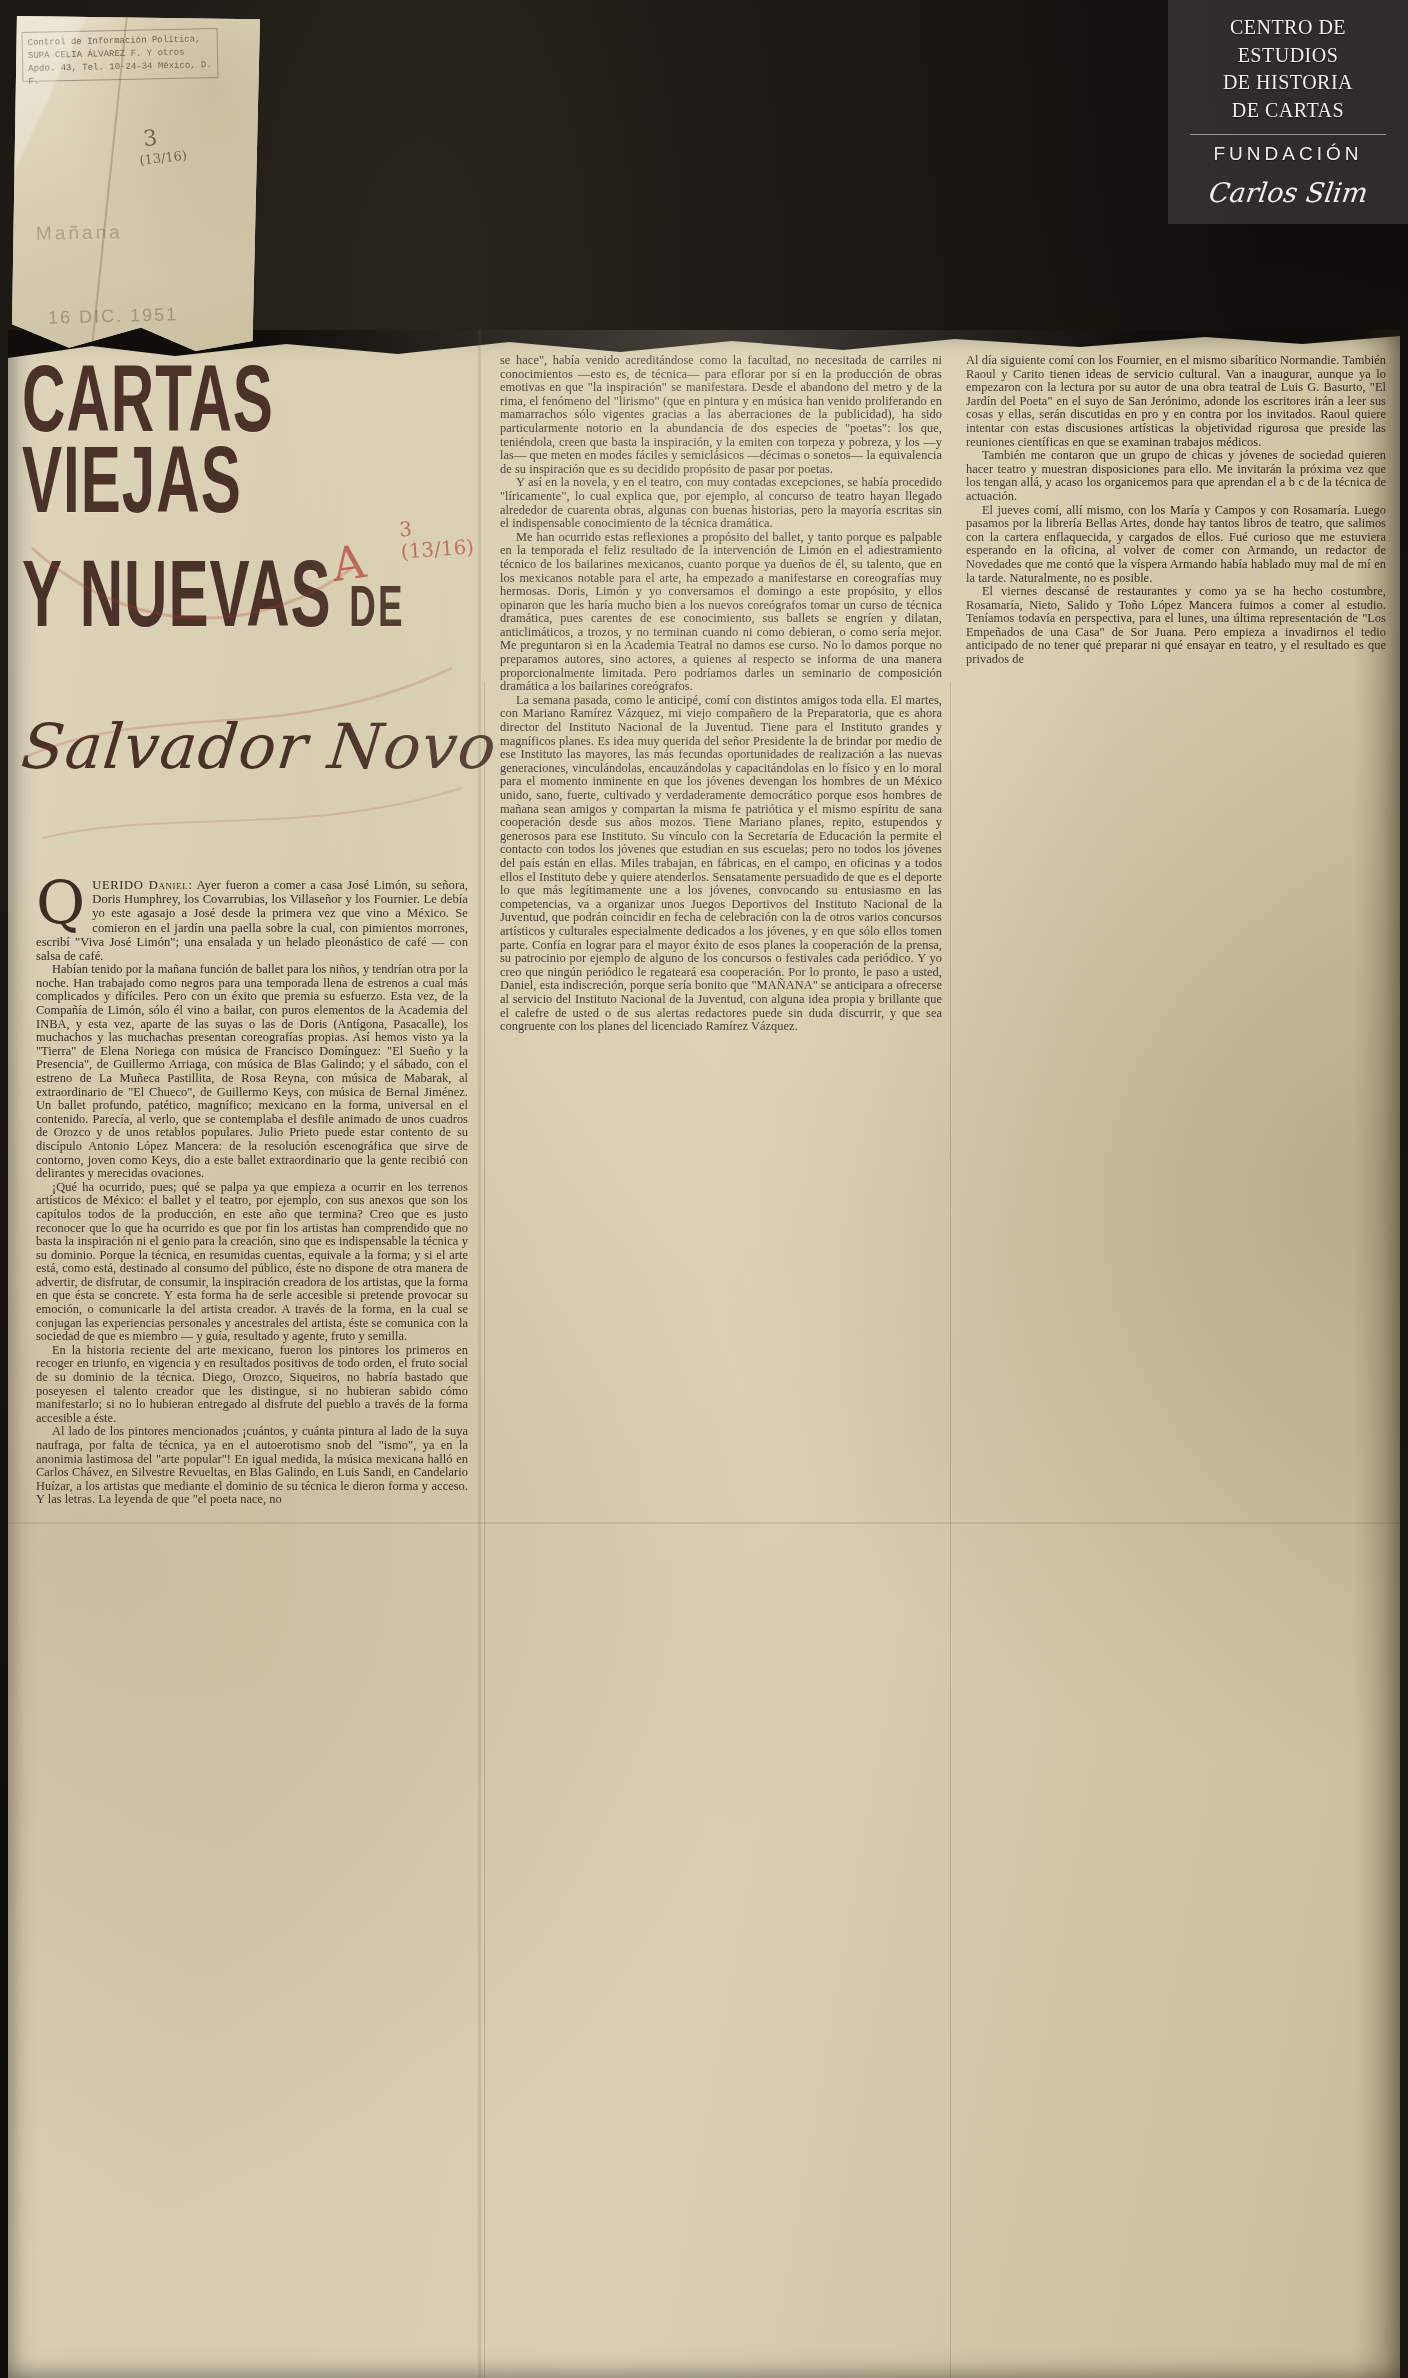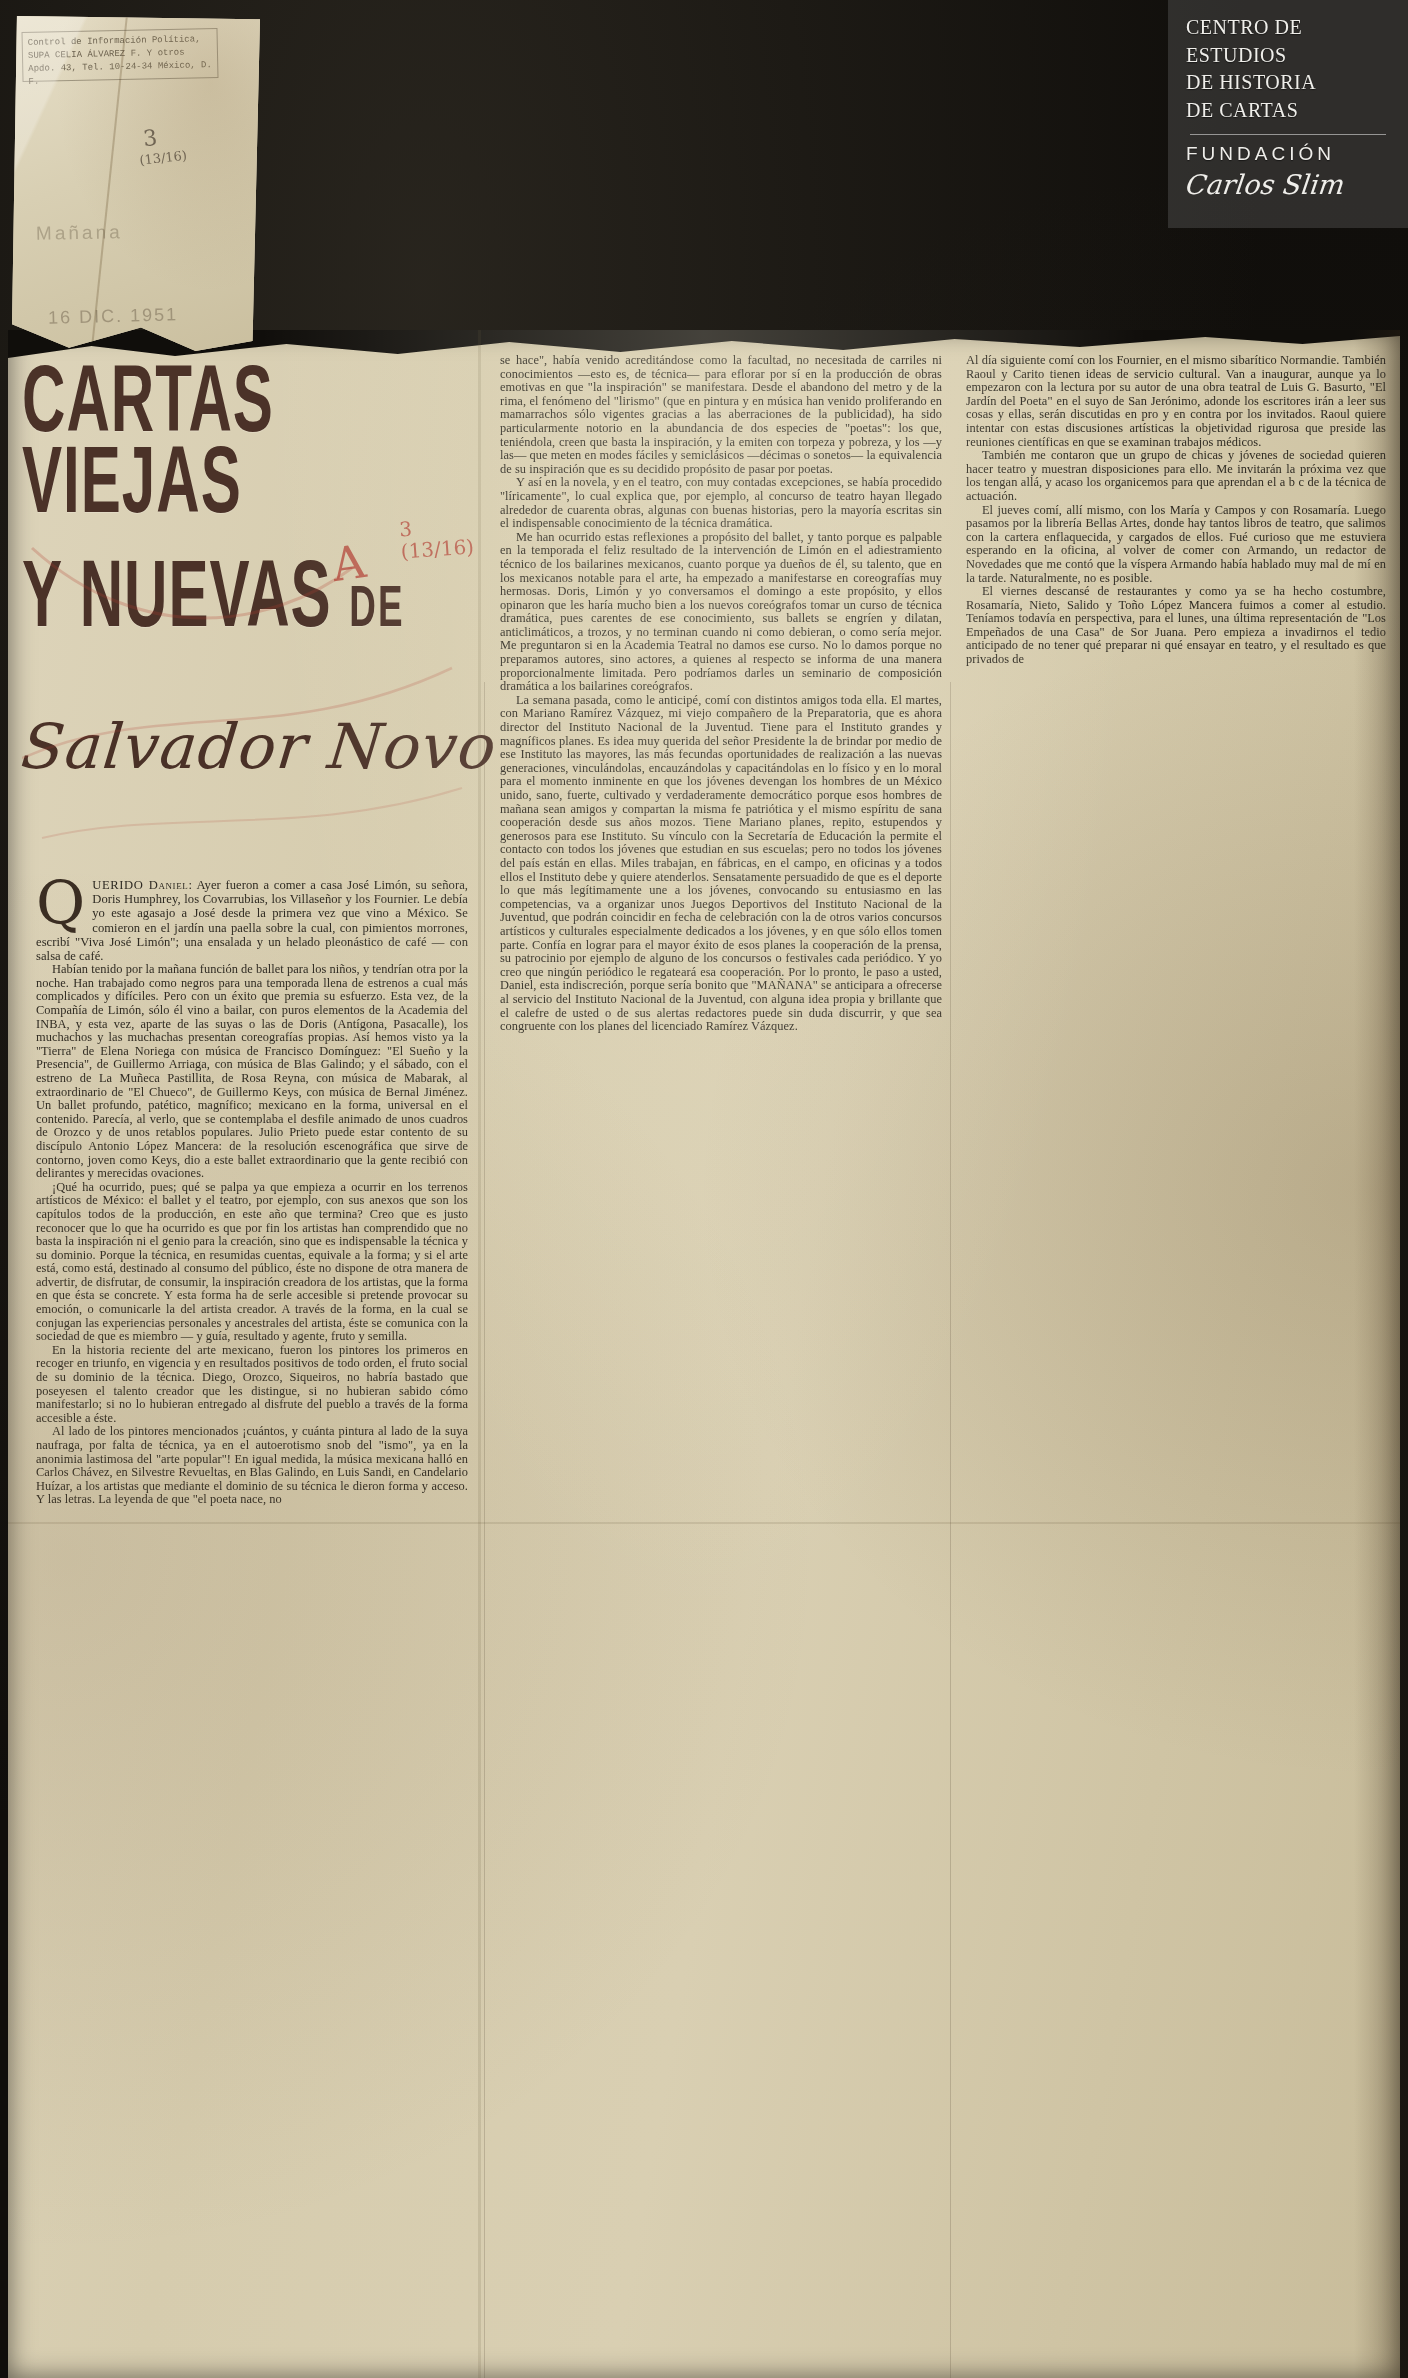--- a/index.html
+++ b/index.html
@@ -30,43 +30,44 @@
       radial-gradient(ellipse at 85% 90%, rgba(40,36,28,.45), rgba(0,0,0,0) 65%);
     pointer-events: none;
   }
 
   
   #watermark {
     position: absolute;
     top: 0;
     right: 0;
     width: 240px;
-    padding: 14px 18px 24px 18px;
+    padding: 14px 18px 12px 18px;
     box-sizing: border-box;
     background: rgba(120,120,120,.30);
     color: #efeeea;
+    text-align: center;
     letter-spacing: .5px;
     z-index: 40;
   }
   #watermark .wm-line {
     font-family: "Liberation Serif", serif;
     font-size: 20px;
     line-height: 1.38;
     text-shadow: 0 1px 1px rgba(0,0,0,.5);
   }
   #watermark .wm-rule {
     height: 1px;
     background: rgba(235,235,235,.55);
     margin: 10px 4px 8px 4px;
   }
   #watermark .wm-foundation {
     font-family: "Liberation Sans", sans-serif;
     font-size: 19px;
     letter-spacing: 4px;
-    margin-bottom: 6px;
+    margin-bottom: 14px;
     text-shadow: 0 1px 1px rgba(0,0,0,.5);
   }
   #watermark .wm-signature {
     font-family: "DejaVu Serif", serif;
     font-style: italic;
     font-size: 27px;
     line-height: 1;
     padding-bottom: 6px;
     letter-spacing: 0px;
     transform: skewX(-8deg);

